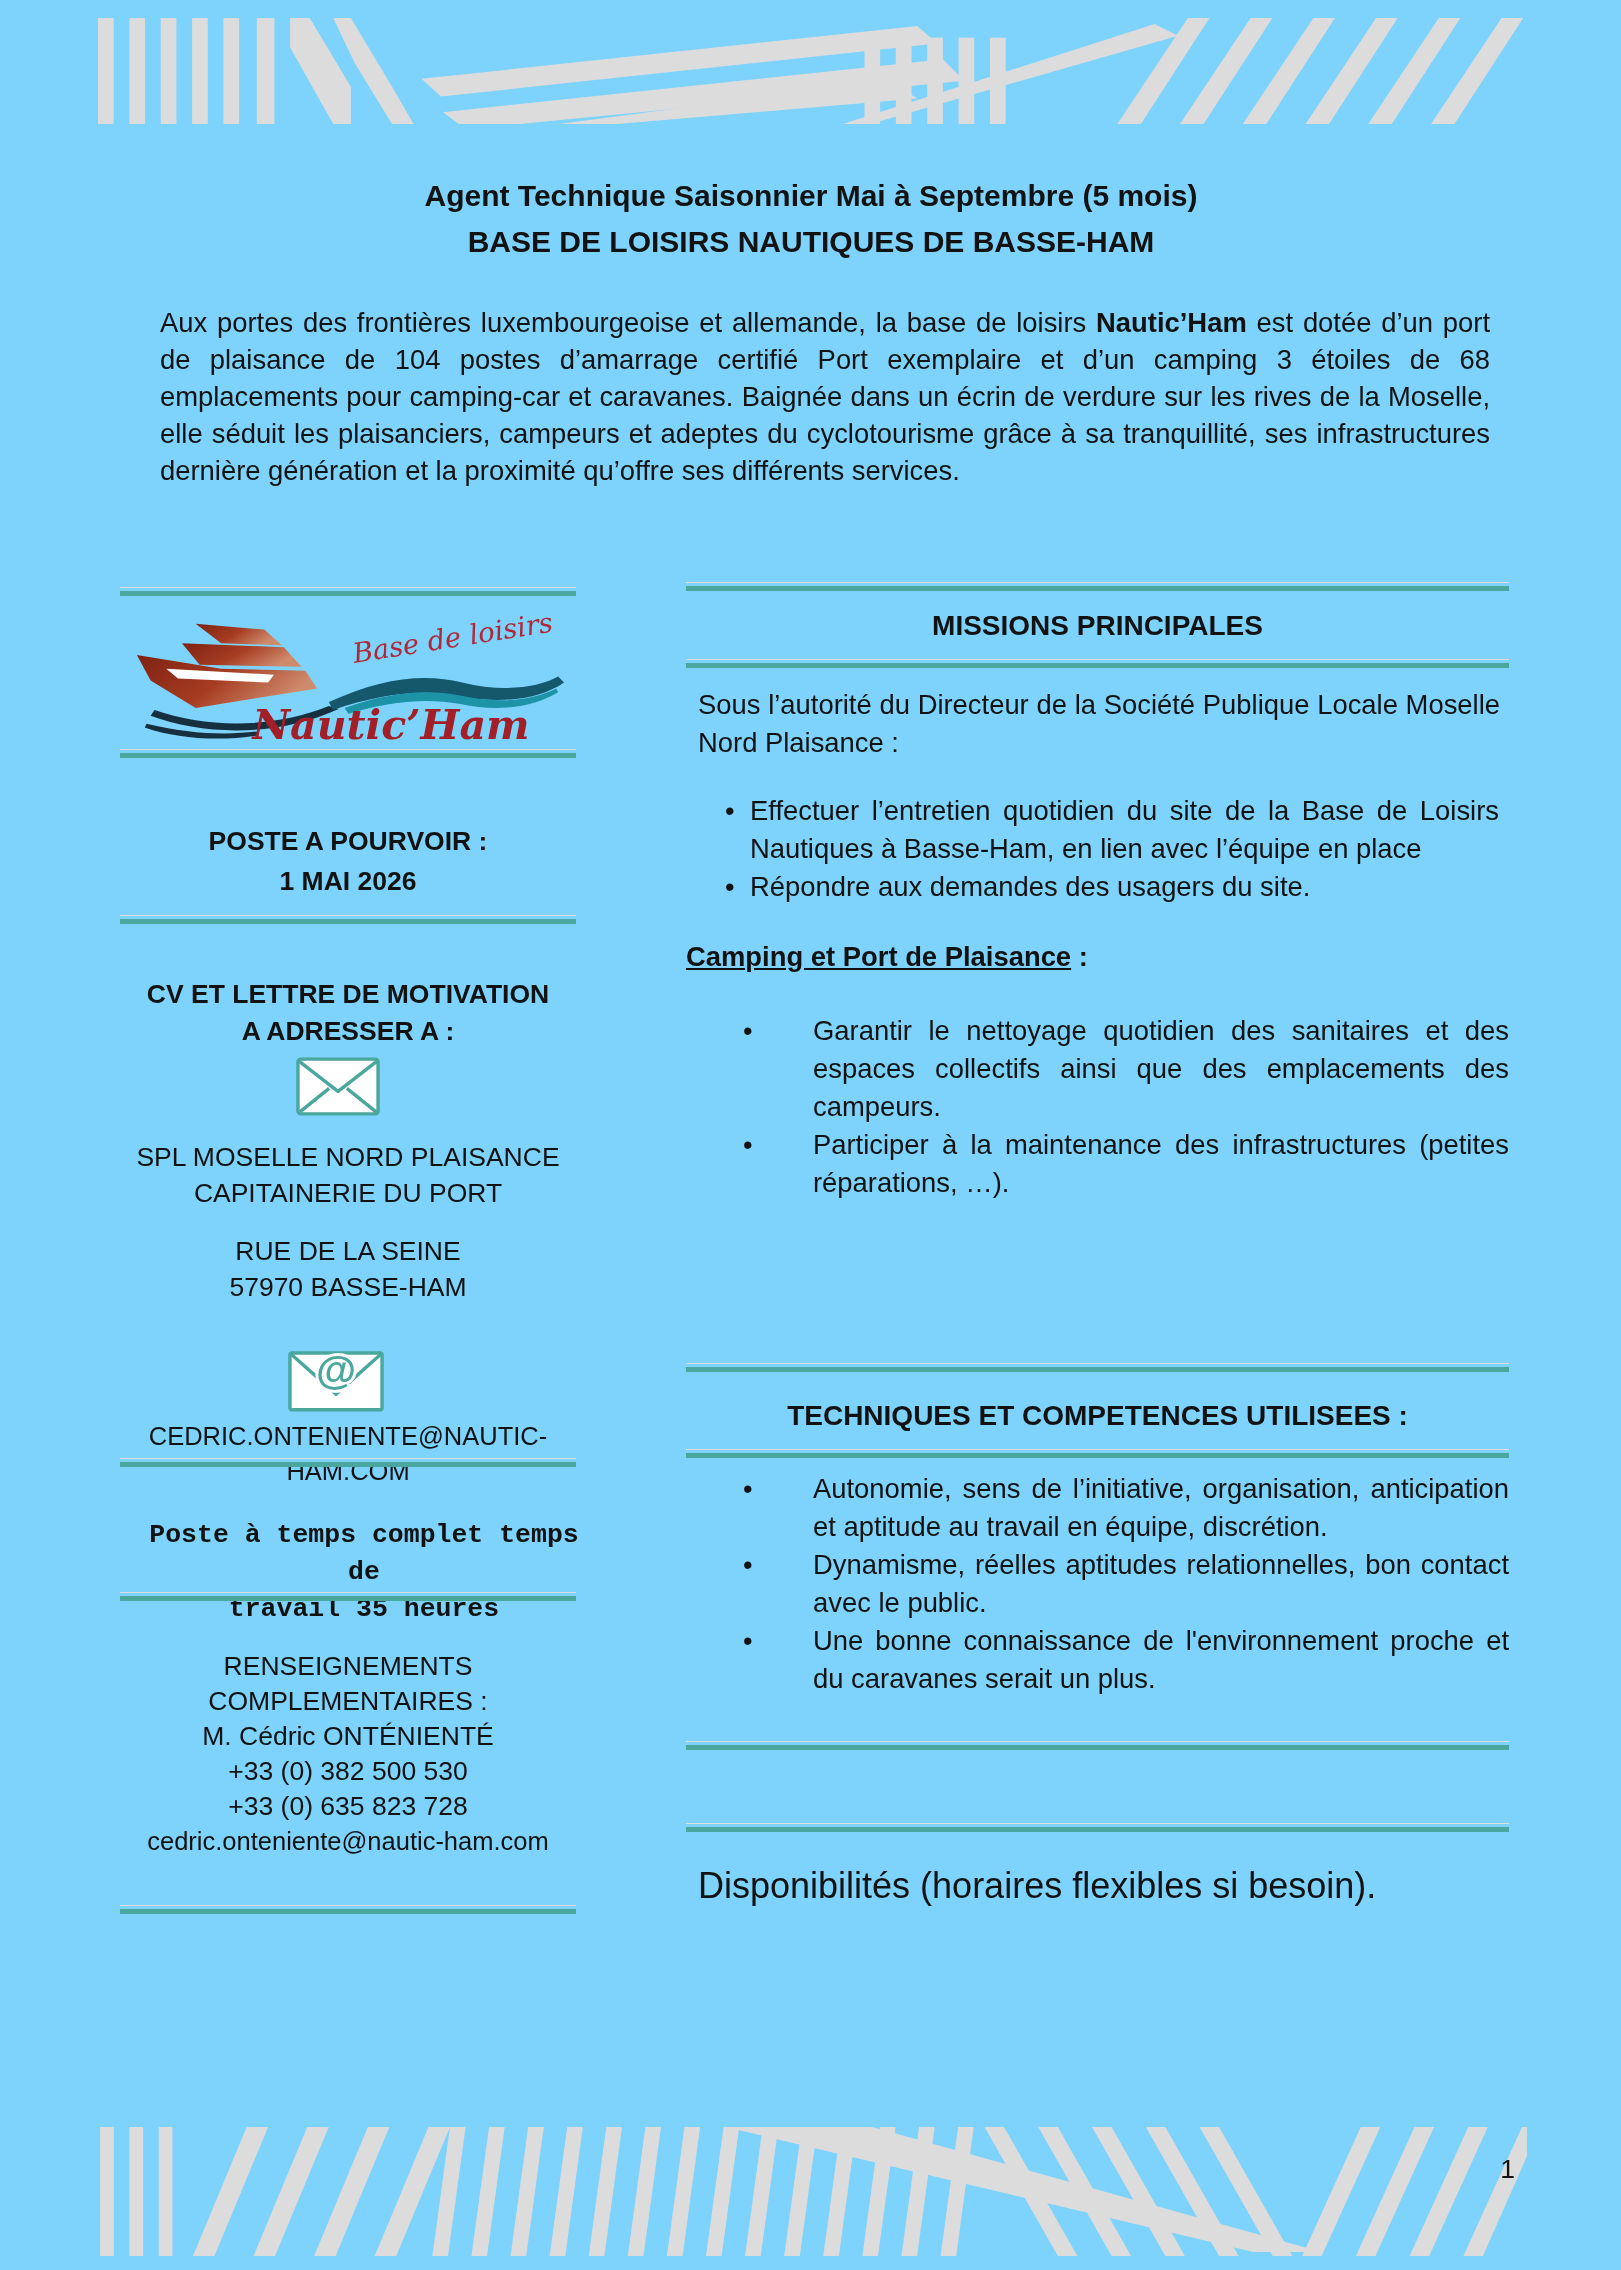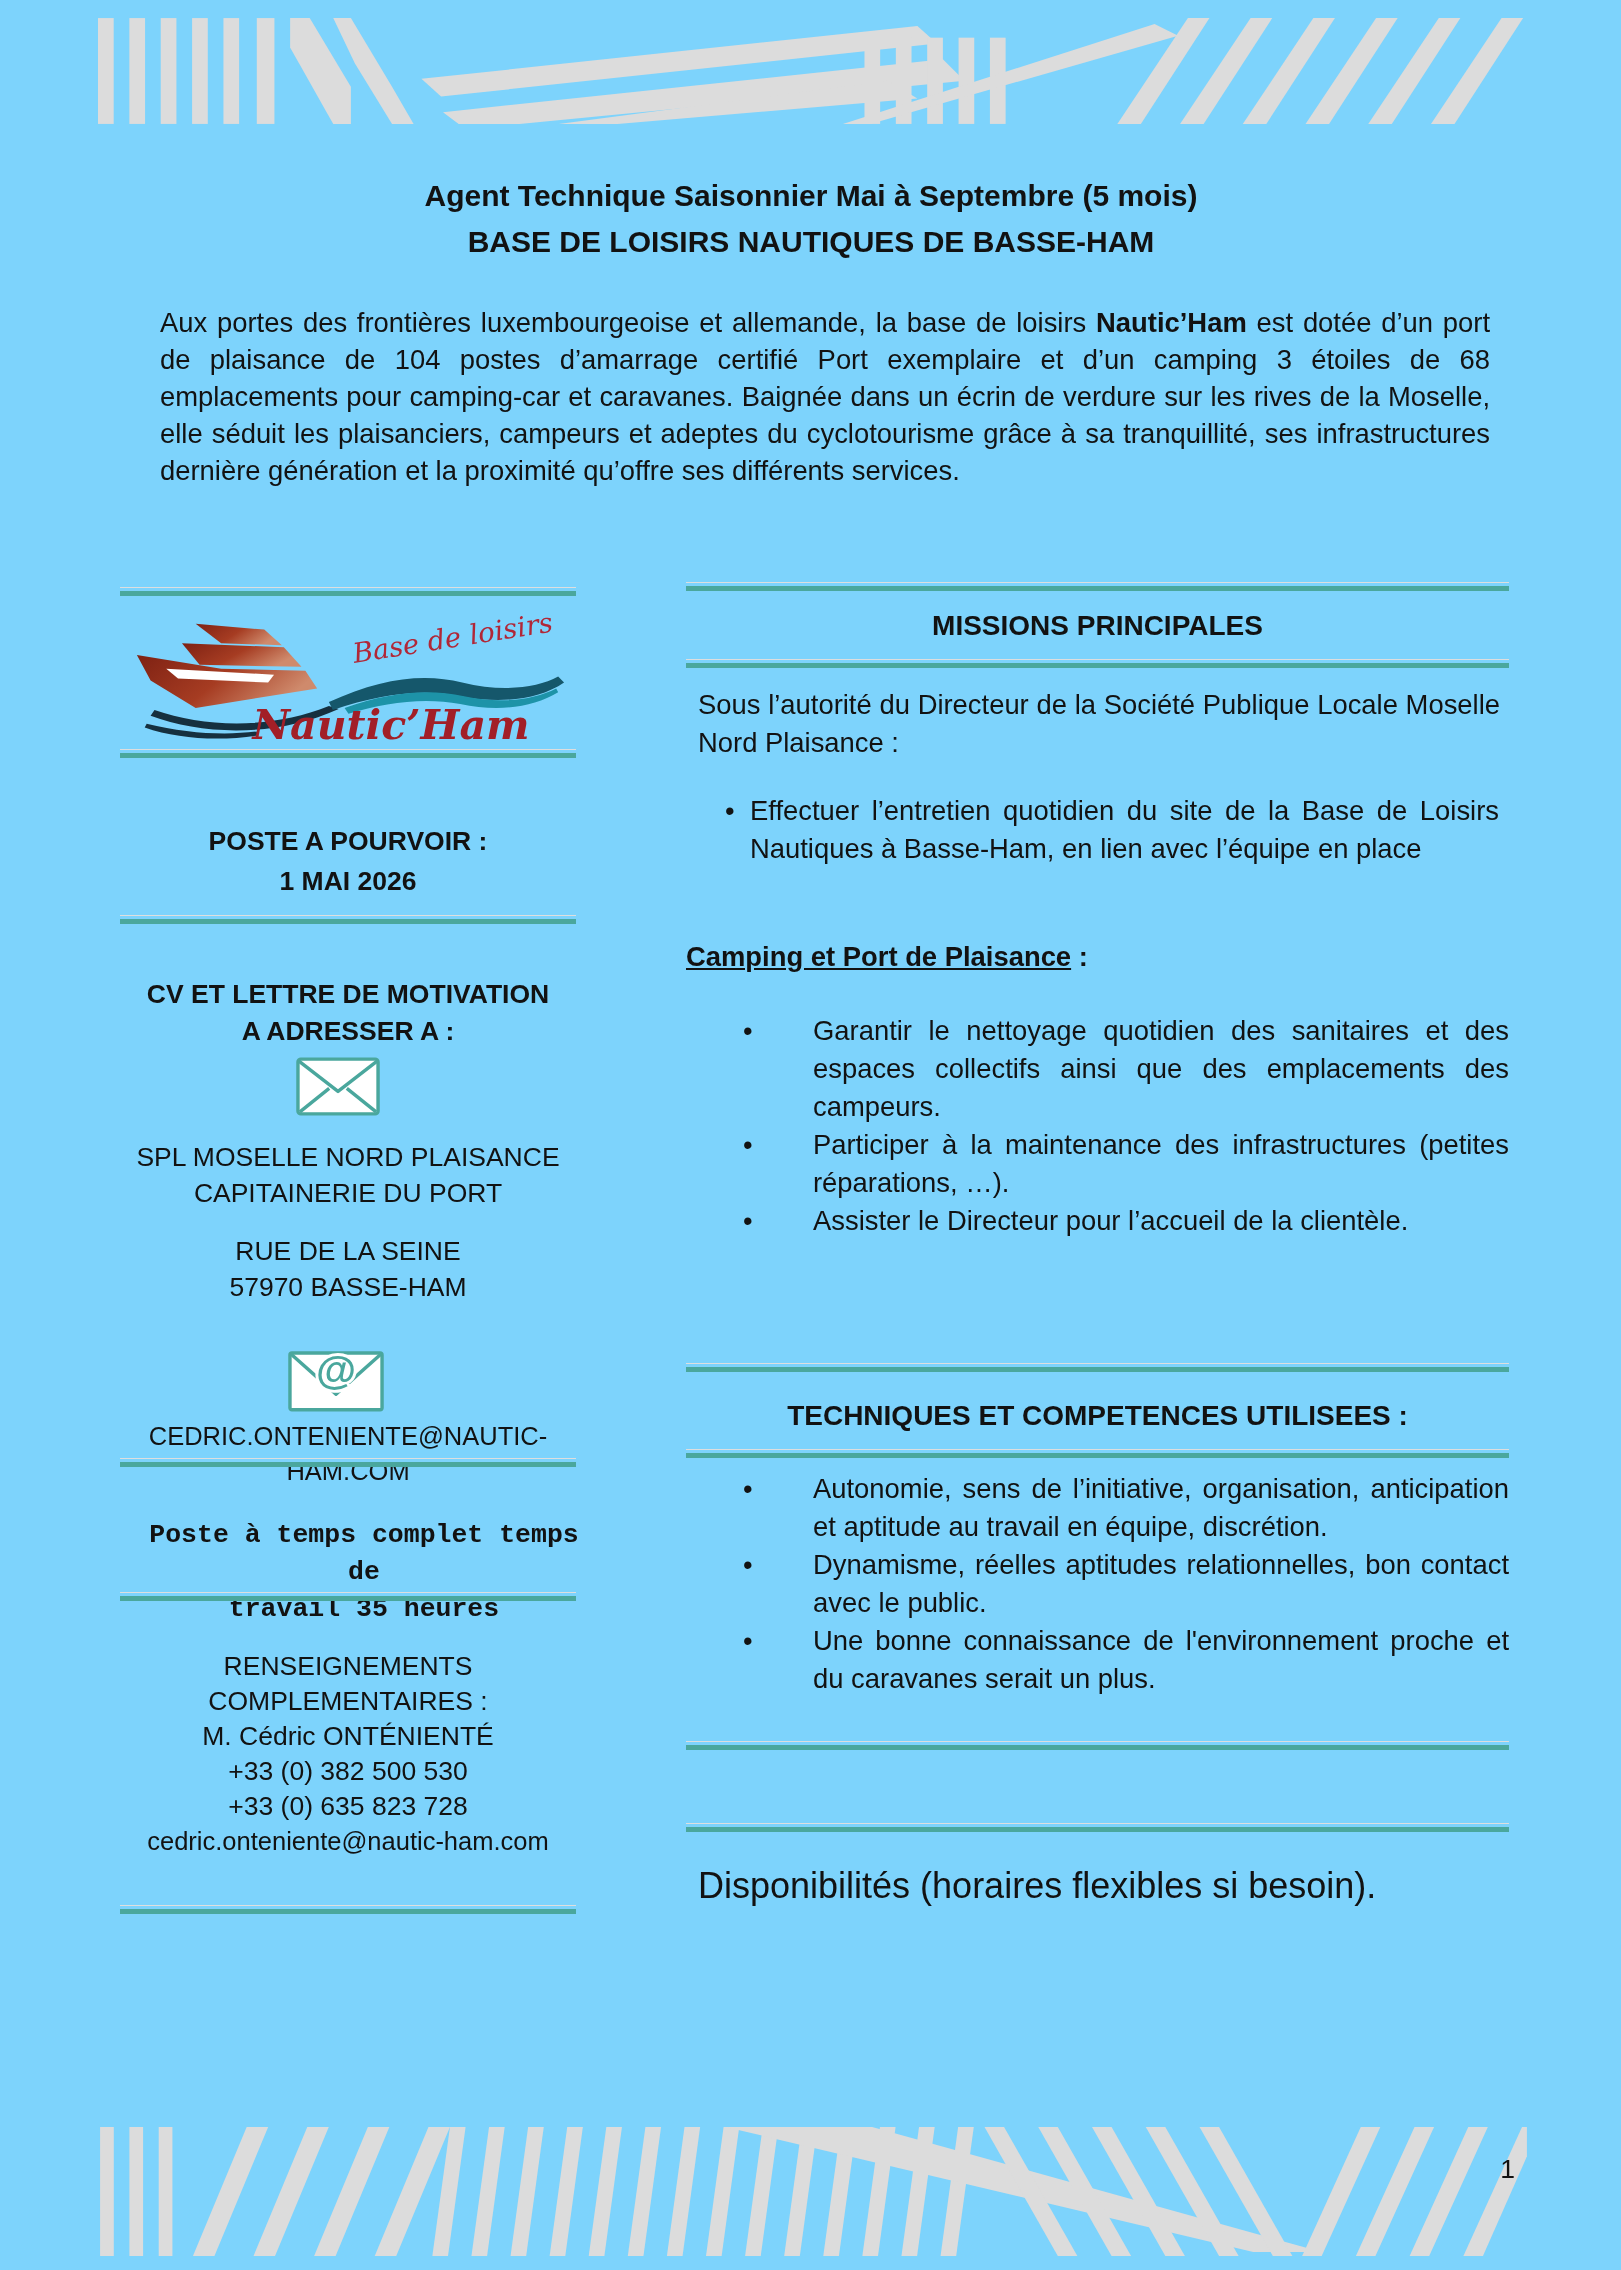--- a/index.html
+++ b/index.html
@@ -159,28 +159,28 @@
   <div class="tline" style="left:686px; top:586px; width:823px;"></div>
 
   <div class="abs rhead" style="left:686px; top:610px; width:823px;">MISSIONS PRINCIPALES</div>
 
   <div class="tline" style="left:686px; top:663px; width:823px;"></div>
 
   <p class="abs rtext" style="left:698px; top:686px; width:802px;">Sous l’autorité du Directeur de la Société Publique Locale Moselle Nord Plaisance :</p>
 
   <ul class="abs blt tight" style="left:721px; top:792px; width:778px;">
     <li>Effectuer l’entretien quotidien du site de la Base de Loisirs Nautiques à Basse-Ham, en lien avec l’équipe en place</li>
+    <li>Répondre aux demandes des usagers du site.</li>
   </ul>
 
   <div class="abs subhead" style="left:686px; top:941px;"><span class="u">Camping et Port de Plaisance</span><span> :</span></div>
 
   <ul class="abs blt wide" style="left:737px; top:1012px; width:772px;">
     <li>Garantir le nettoyage quotidien des sanitaires et des espaces collectifs ainsi que des emplacements des campeurs.</li>
     <li>Participer à la maintenance des infrastructures (petites réparations, …).</li>
-    <li>Assister le Directeur pour l’accueil de la clientèle.</li>
   </ul>
 
   <div class="tline" style="left:686px; top:1367px; width:823px;"></div>
 
   <div class="abs rhead" style="left:686px; top:1400px; width:823px;">TECHNIQUES ET COMPETENCES UTILISEES :</div>
 
   <div class="tline" style="left:686px; top:1453px; width:823px;"></div>
 
   <ul class="abs blt wide" style="left:737px; top:1470px; width:772px;">
     <li>Autonomie, sens de l’initiative, organisation, anticipation et aptitude au travail en équipe, discrétion.</li>

